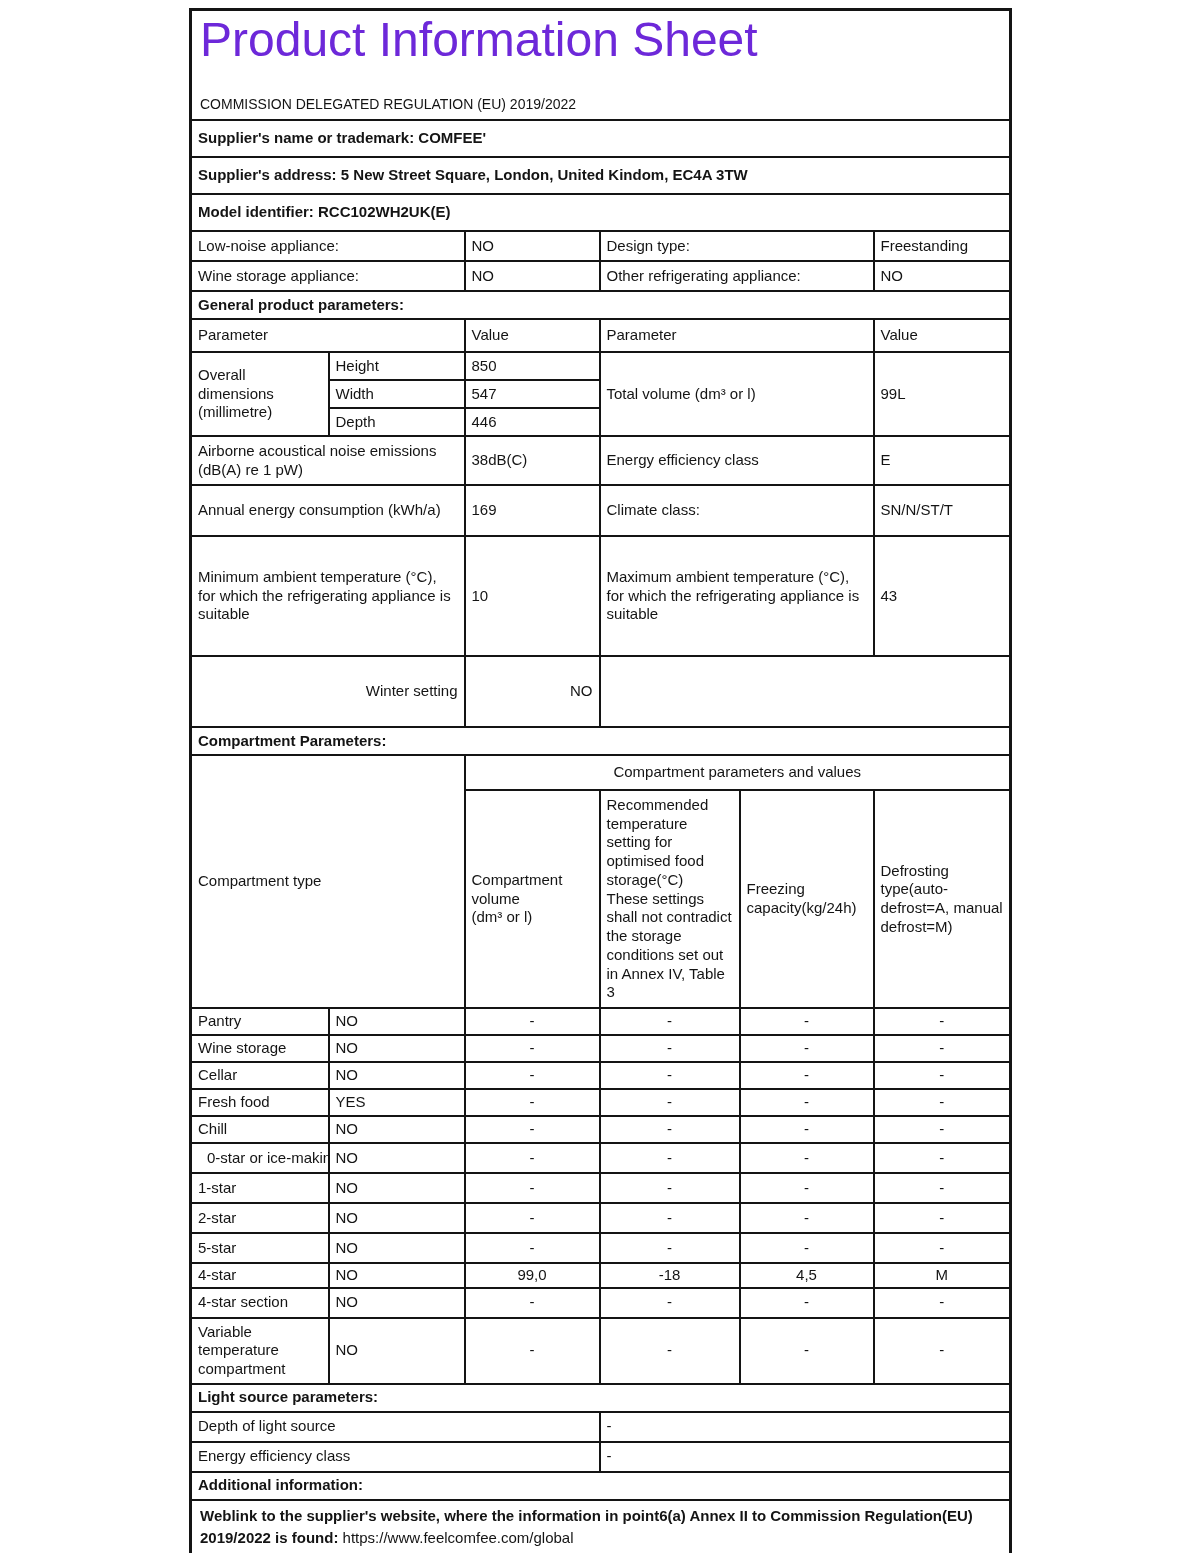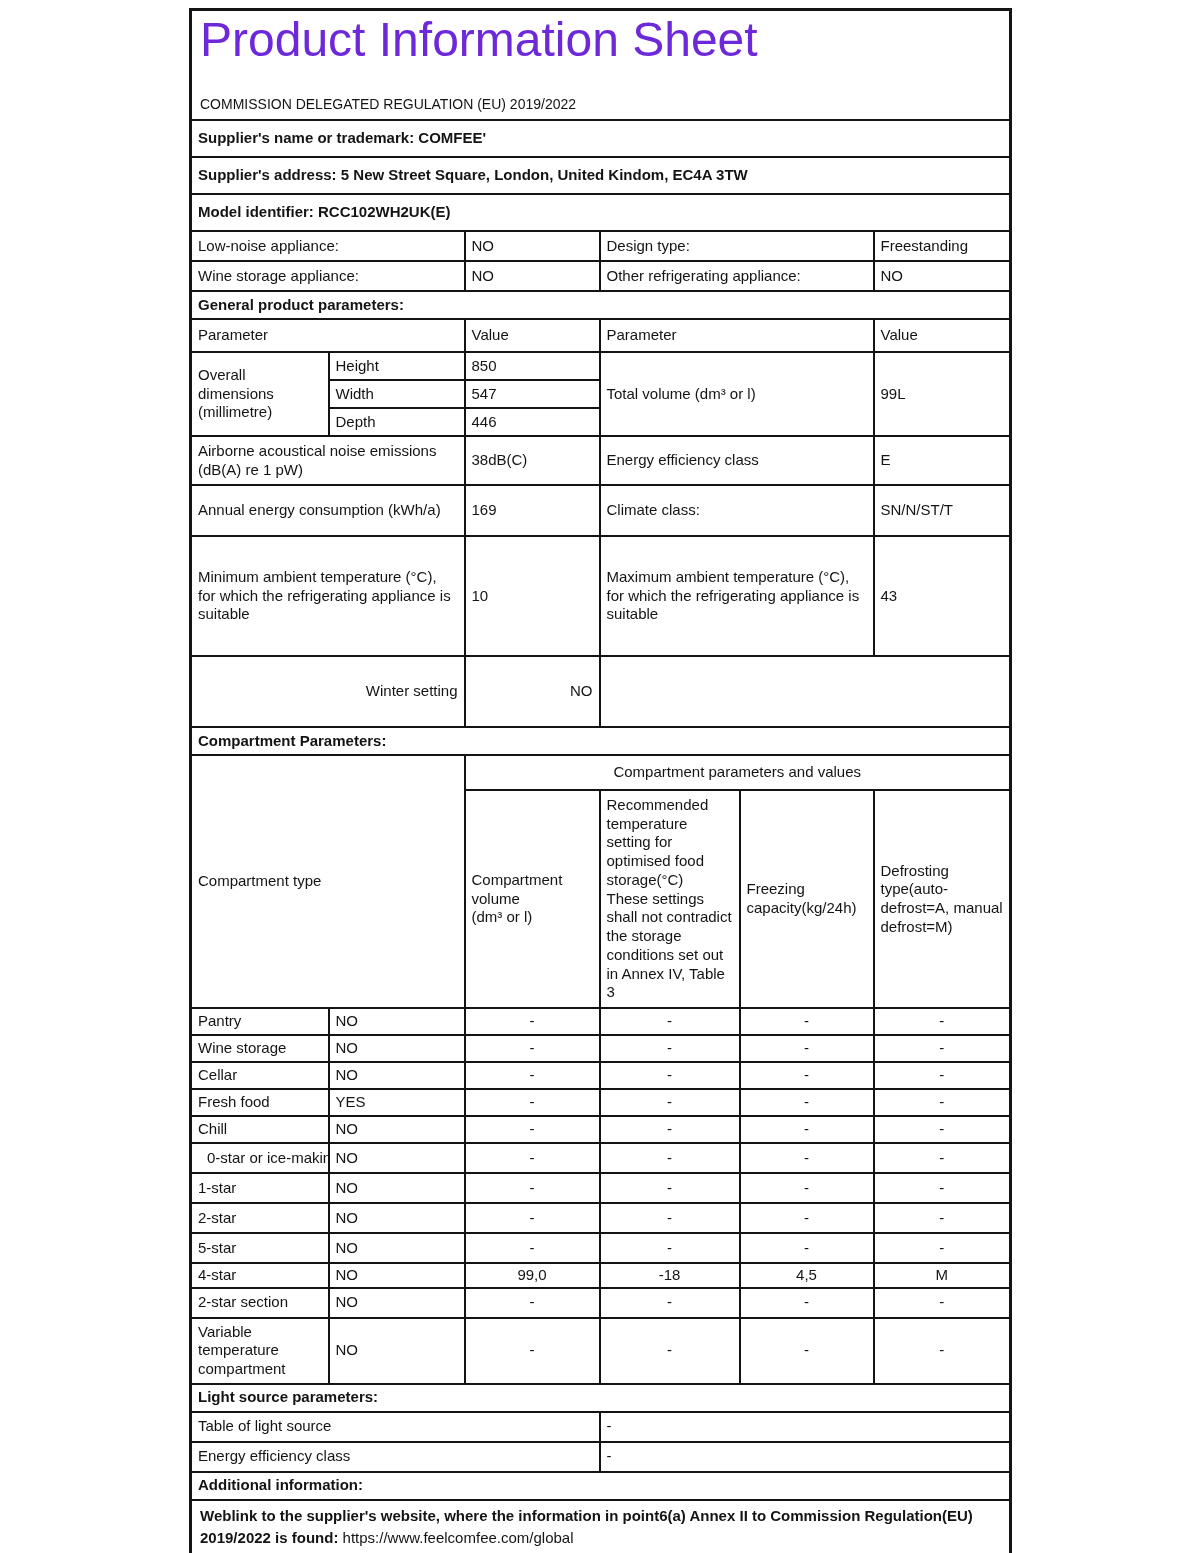--- a/index.html
+++ b/index.html
@@ -225,41 +225,41 @@
   </tr>
   <tr class="h32">
     <td>4-star</td>
     <td>NO</td>
     <td class="c">99,0</td>
     <td class="c">-18</td>
     <td class="c">4,5</td>
     <td class="c">M</td>
   </tr>
   <tr class="h30">
-    <td>2-star section</td>
+    <td>4-star section</td>
     <td>NO</td>
     <td class="c">-</td>
     <td class="c">-</td>
     <td class="c">-</td>
     <td class="c">-</td>
   </tr>
   <tr class="h66">
     <td>Variable temperature compartment</td>
     <td>NO</td>
     <td class="c">-</td>
     <td class="c">-</td>
     <td class="c">-</td>
     <td class="c">-</td>
   </tr>
 
   <tr class="h28">
     <td colspan="6" class="b">Light source parameters:</td>
   </tr>
   <tr class="h30">
-    <td colspan="3">Table of light source</td>
+    <td colspan="3">Depth of light source</td>
     <td colspan="3">-</td>
   </tr>
   <tr class="h30">
     <td colspan="3">Energy efficiency class</td>
     <td colspan="3">-</td>
   </tr>
 
   <tr class="h28">
     <td colspan="6" class="b">Additional information:</td>
   </tr>

